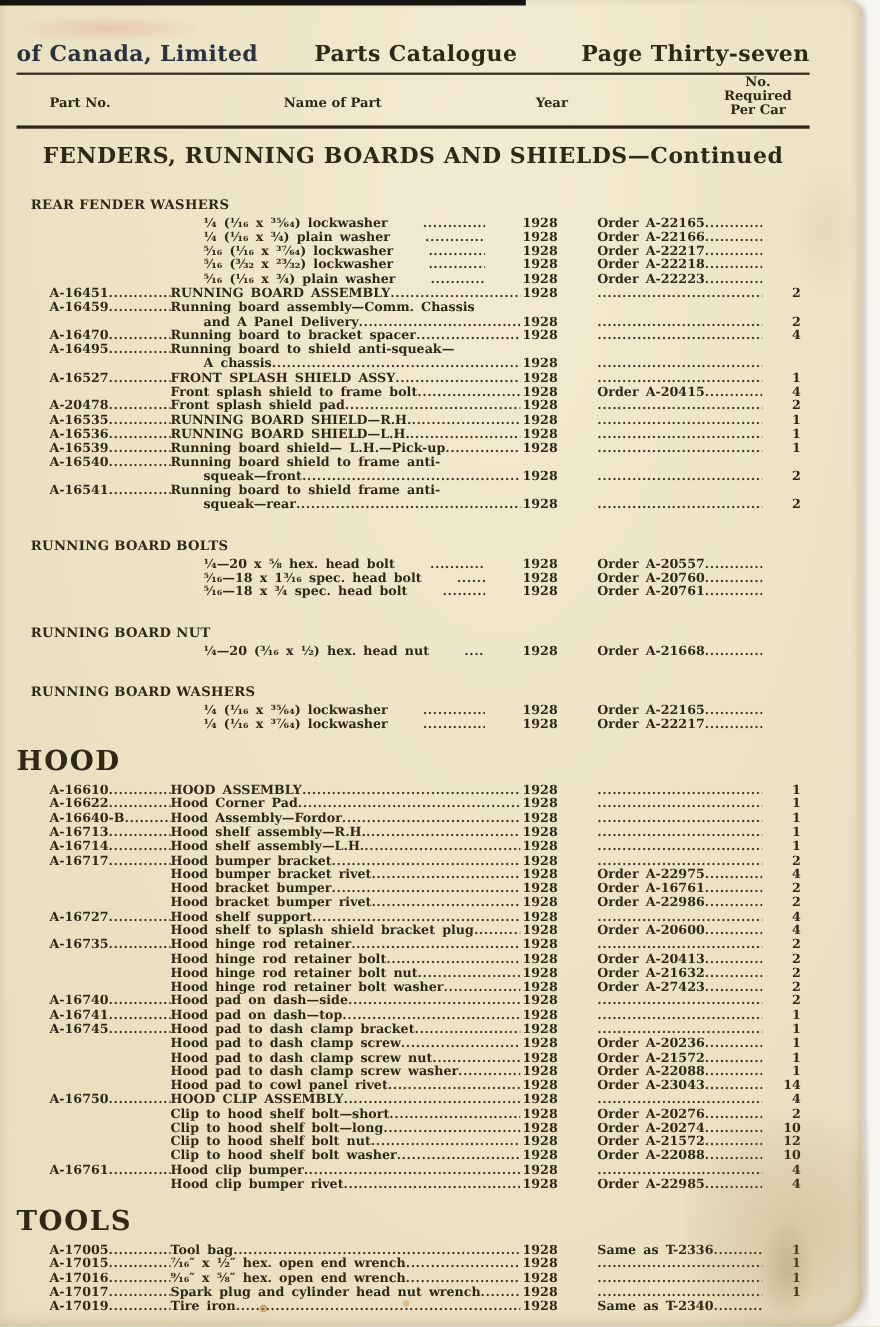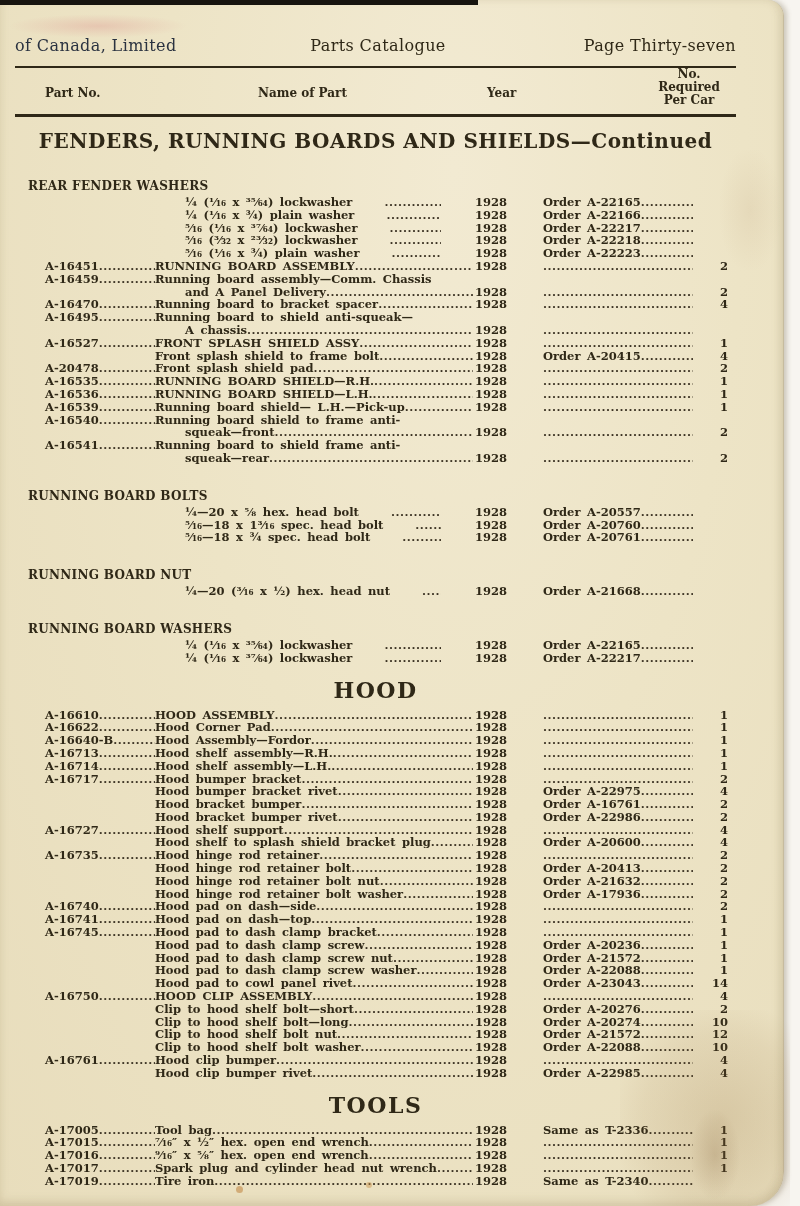--- a/index.html
+++ b/index.html
@@ -11,37 +11,37 @@
   .paper{
     position:absolute;left:0;top:0;width:783px;height:1206px;
     background:radial-gradient(ellipse at 58% 14%, #f2ead2 0%, #ede4c6 45%, #e8ddbc 100%);
     border-radius:0 16px 34px 0;
     border-right:1px solid #c6bb9e;
     box-shadow:3px 0 5px rgba(110,95,65,.30), inset 0 -5px 10px rgba(120,100,60,.14), inset -4px 0 8px rgba(120,100,60,.10);
     color:#2f2817;
   }
   .topstrip{position:absolute;left:0;top:0;width:478px;height:5px;background:#17140f;filter:blur(.6px);}
   .stain{position:absolute;pointer-events:none;}
-  .pagehead{position:relative;height:22px;padding:36px 47px 0 15px;font-size:16px;font-weight:normal;letter-spacing:.4px;}
+  .pagehead{position:relative;height:22px;padding:36px 47px 0 15px;font-size:20px;font-weight:bold;letter-spacing:.4px;}
   .ph-left{position:absolute;left:15px;color:#2a3240;}
   .ph-center{position:absolute;left:0;right:47px;text-align:center;margin-left:20px;}
   .ph-right{position:absolute;right:47px;}
   .rule{margin:0 47px 0 15px;background:#2f2817;}
   .rule1{height:2px;margin-top:8px;}
   .rule2{height:3px;}
   .colhead{position:relative;height:46px;font-size:12px;font-weight:bold;}
   .ch-part{position:absolute;left:45px;top:18px;}
   .ch-name{position:absolute;left:258px;top:18px;}
   .ch-year{position:absolute;left:487px;top:18px;}
   .ch-qty{position:absolute;right:42px;top:0;width:104px;text-align:center;line-height:13px;}
   .ch-qty span{display:block;}
   .maintitle{margin:12px 47px 0 15px;text-align:center;font-size:20px;font-weight:bold;letter-spacing:.5px;}
   #parts-table{padding:2px 47px 0 15px;}
   .sec-head{font-weight:bold;font-size:12px;letter-spacing:.3px;margin:24px 0 3px 13px;}
-  .sec-head.center{text-align:center;font-size:22px;letter-spacing:1.5px;margin:12px 0 6px 0;}
+  .sec-head.center{text-align:left;font-size:25px;letter-spacing:1.5px;margin:12px 0 6px 0;}
   .row{display:flex;align-items:baseline;height:12.8px;line-height:12.8px;
        font-size:11.5px;font-weight:bold;word-spacing:2.5px;white-space:nowrap;}
   .row{padding-left:30px;}
   .part{width:110px;flex:0 0 auto;display:flex;align-items:baseline;min-width:0;}
   .name{width:352px;flex:0 0 auto;display:flex;align-items:baseline;min-width:0;box-sizing:border-box;}
   .row.ind1 .name{padding-left:30px;gap:32px;}
   .row.cont .name{padding-left:30px;}
   .order{width:150px;flex:0 0 auto;margin-left:36px;display:flex;align-items:baseline;min-width:0;}
   .qty{flex:1;text-align:right;padding-right:8px;}
   .dots{flex:1 1 auto;overflow:hidden;min-width:0;color:#3a3122;}
@@ -636,21 +636,21 @@
         <span class="qty">2</span>
       </div>
       <div class="row">
         <span class="part"></span>
         <span class="name">
           <span class="txt">Hood hinge rod retainer bolt washer</span>
           <span class="dots"></span>
           <span class="year">1928</span>
         </span>
         <span class="order">
-          <span class="txt">Order A-17936</span>
+          <span class="txt">Order A-27423</span>
           <span class="dots"></span>
         </span>
         <span class="qty">2</span>
       </div>
       <div class="row">
         <span class="part">
           <span class="txt">A-16740</span>
           <span class="dots"></span>
         </span>
         <span class="name">

